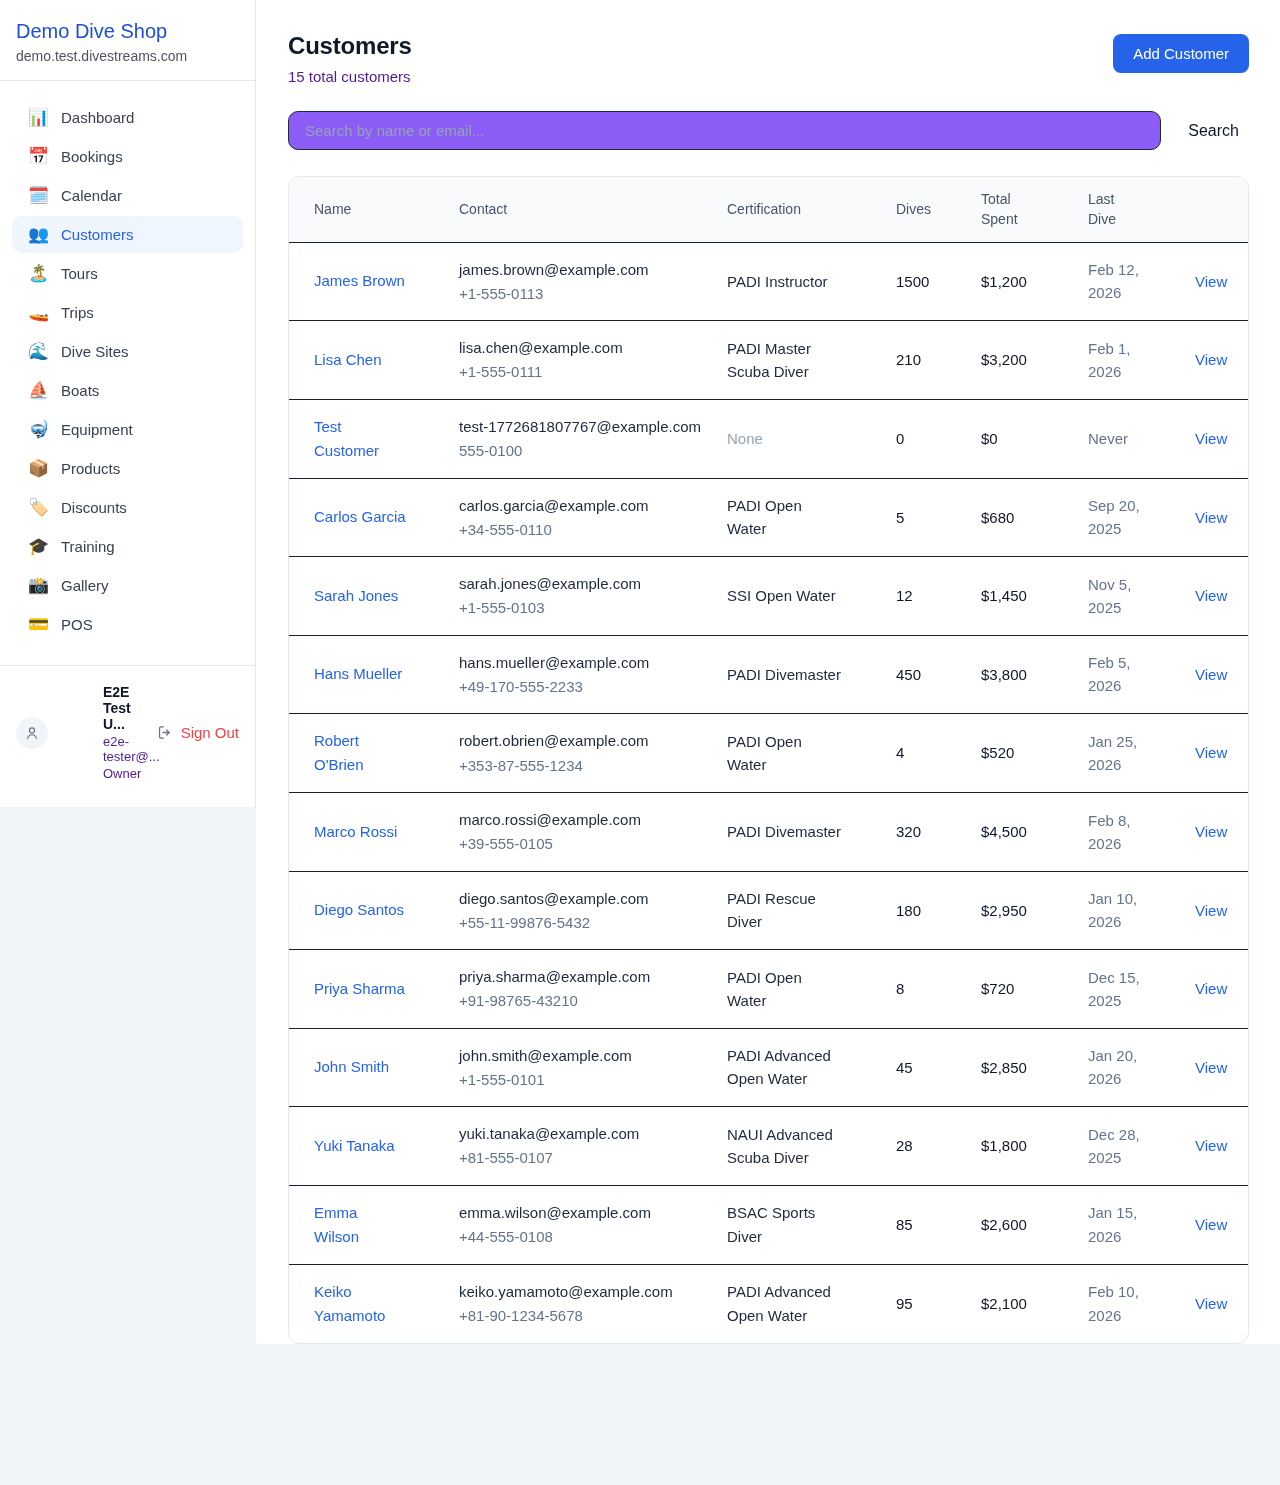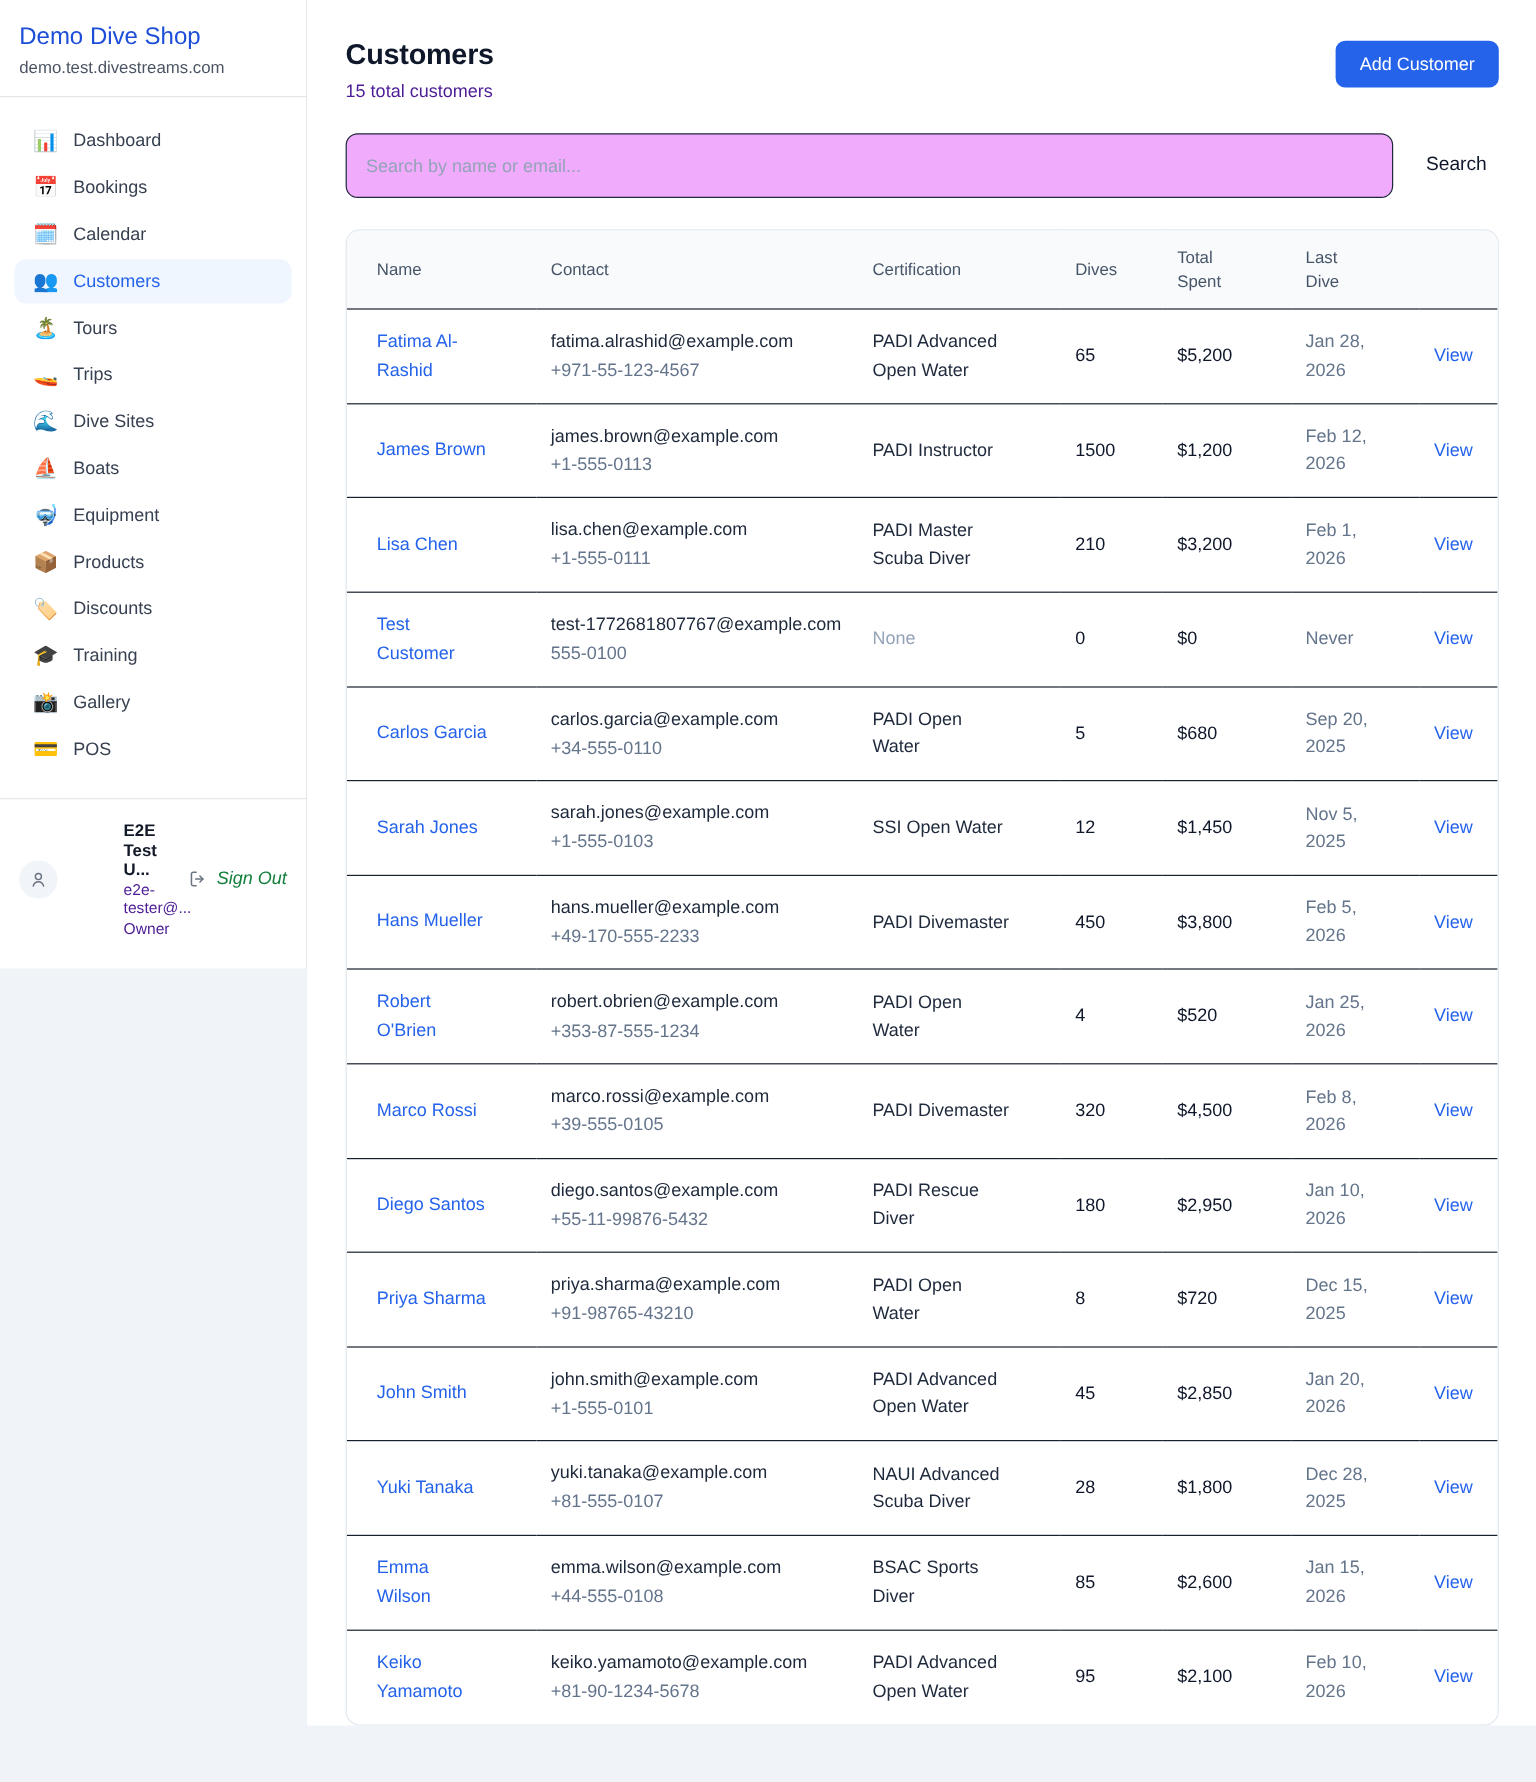--- a/index.html
+++ b/index.html
@@ -40,45 +40,44 @@
     background:#f1f5f9; flex:0 0 32px;
     display:flex; align-items:center; justify-content:center;
   }
   .avatar svg { width:18px; height:18px; stroke:#6b7280; fill:none; stroke-width:1.6; }
   .user-info { flex:1 1 auto; min-width:0;margin-left:43px; }
   .user-name { font-size:14px; font-weight:700; color:#111827; }
   .user-email, .user-role { font-size:13px; color:#4c1d95; margin-top:2px; }
   .signout {
     background:none; border:none; cursor:pointer;
     display:flex; gap:8px;
-    color:#15803d; font-size:15px; font-family:inherit;
+    color:#ef4444; font-size:15px; font-family:inherit;
     white-space:nowrap;
-    font-style:italic;
   }
   .signout svg { width:17px; height:17px; stroke:#6b7280; fill:none; stroke-width:1.8; }
   
   main.main {
     flex:1 1 auto;
     background:#ffffff;
     padding:32px 31px 0 32px;
   }
   .page-head { display:flex; justify-content:space-between; align-items:flex-start; }
   .page-title { font-size:24px; font-weight:700; color:#0f172a; letter-spacing:-0.2px; }
   .page-subtitle { font-size:15px; color:#4c1d95; margin-top:8px; }
   .add-btn {
     background:#2563eb; color:#ffffff; border:none; cursor:pointer;
     font-family:inherit; font-size:15px; font-weight:500;
     padding:11px 20px; border-radius:8px; margin-top:2px;text-align:right;
   }
   .search-row { display:flex; align-items:center; margin-top:26px; }
   .search-input {
-    flex:1 1 auto; height:54px;
+    flex:1 1 auto; height:39px;
     border:1.5px solid #1e293b; border-radius:10px;
     padding:0 16px; font-size:15px; font-family:inherit; color:#0f172a;
-    background:#f0abfc; outline:none;
+    background:#8b5cf6; outline:none;
   }
   .search-input::placeholder { color:#94a3b8; }
   .search-btn {
     background:none; border:none; cursor:pointer;
     font-family:inherit; font-size:16px; color:#0f172a;
     margin-left:25px; padding:4px 10px 4px 2px;
   }
   
   .table-card {
     margin-top:26px;
@@ -245,32 +244,20 @@
             <th><span>Name</span></th>
             <th><span>Contact</span></th>
             <th><span>Certification</span></th>
             <th><span>Dives</span></th>
             <th class="th-narrow"><span>Total Spent</span></th>
             <th class="th-narrow"><span>Last Dive</span></th>
             <th><span></span></th>
           </tr>
       </thead>
       <tbody id="table-body">
-  <tr>
-    <td><a class="name-link">Fatima Al-Rashid</a></td>
-    <td>
-      <div class="cell-email">fatima.alrashid@example.com</div>
-      <div class="cell-phone">+971-55-123-4567</div>
-    </td>
-    <td><span class="cert-span">PADI Advanced Open Water</span></td>
-    <td class="cell-dives">65</td>
-    <td class="cell-spent">$5,200</td>
-    <td><span class="date-span">Jan 28, 2026</span></td>
-    <td><a class="view-link">View</a></td>
-  </tr>
 
   <tr>
     <td><a class="name-link">James Brown</a></td>
     <td>
       <div class="cell-email">james.brown@example.com</div>
       <div class="cell-phone">+1-555-0113</div>
     </td>
     <td><span class="cert-span">PADI Instructor</span></td>
     <td class="cell-dives">1500</td>
     <td class="cell-spent">$1,200</td>

